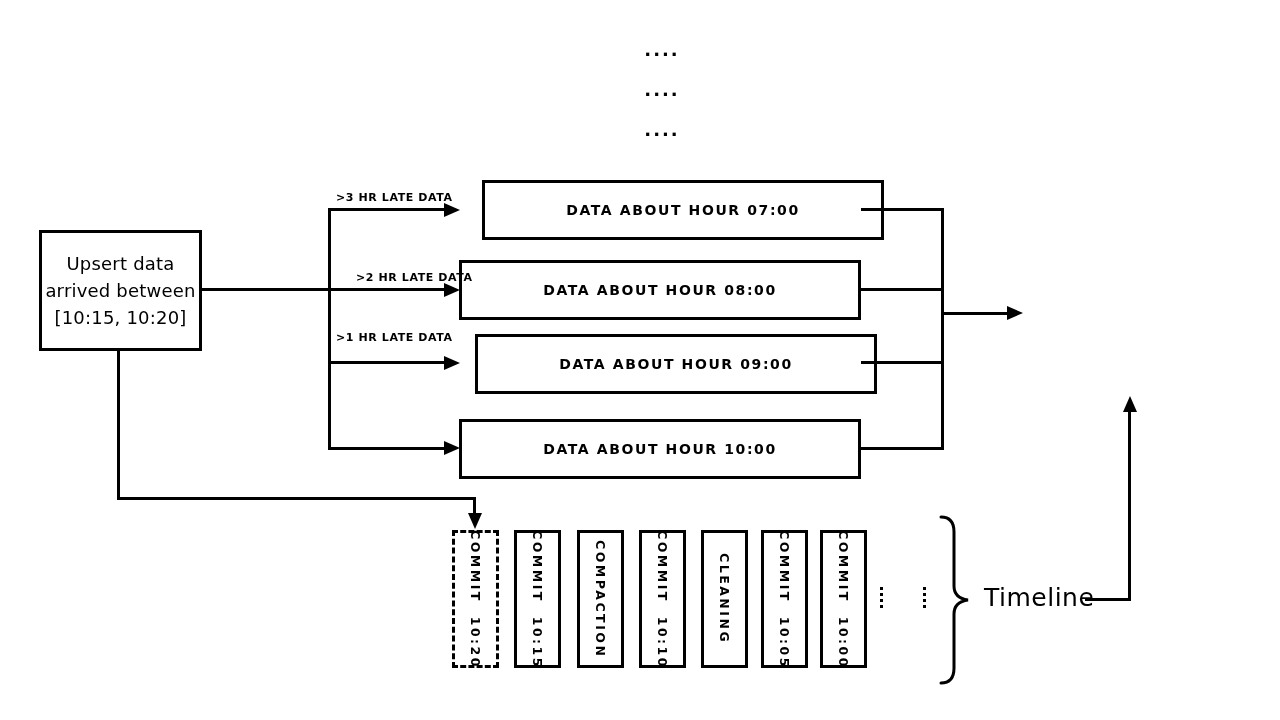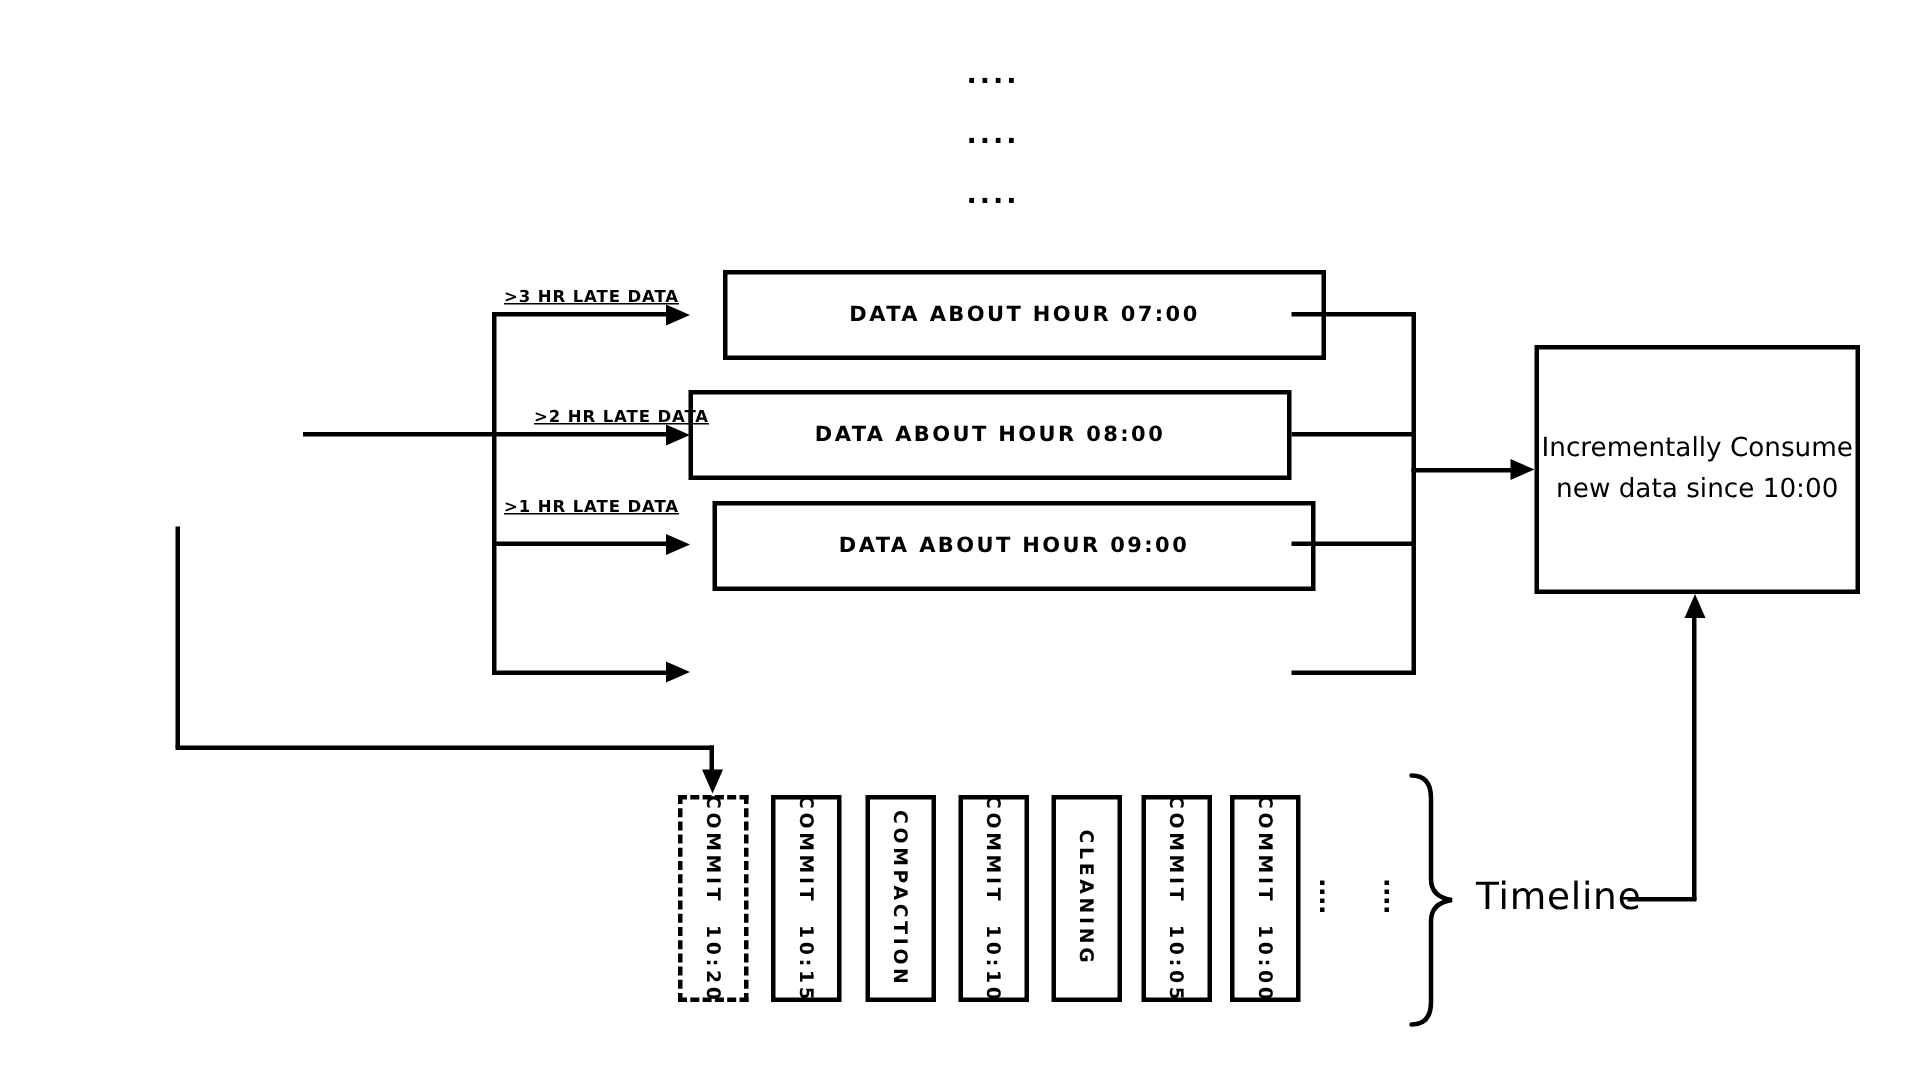--- a/index.html
+++ b/index.html
@@ -18,21 +18,21 @@
   .vline { width:3px; }
   .arr { position:absolute; width:0; height:0; }
   .arr.right { border-top:7px solid transparent; border-bottom:7px solid transparent; border-left:16px solid #000; }
   .arr.down  { border-left:7px solid transparent; border-right:7px solid transparent; border-top:16px solid #000; }
   .arr.up    { border-left:7px solid transparent; border-right:7px solid transparent; border-bottom:16px solid #000; }
 
   .src-box { left:39px; top:230px; width:163px; height:121px; font-size:18px; line-height:1.5; letter-spacing:0.2px; }
   .hour-box { left:459px; width:402px; height:60px; font-weight:bold; font-size:14px; letter-spacing:1.6px; }
   .consumer-box { left:1023px; top:230px; width:217px; height:166px; font-size:17.5px; line-height:1.55; }
 
-  .late-label { position:absolute; font-weight:bold; font-size:11px; letter-spacing:0.6px; white-space:nowrap;text-decoration:underline; }
+  .late-label { position:absolute; font-weight:bold; font-size:11px; letter-spacing:0.6px; white-space:nowrap; }
 
   .tl-box {
     position:absolute; top:530px; width:47px; height:138px;
     border:3px solid #000; box-sizing:border-box; background:#fff;
     display:flex; align-items:center; justify-content:center;
     writing-mode:vertical-rl; white-space:nowrap;
     font-weight:bold; font-size:12.5px; letter-spacing:2.5px; word-spacing:7px;
   }
   .tl-box.dashed { border-style:dashed; }
 
@@ -49,35 +49,39 @@
 <body>
 
 <div class="canvas">
 
   <div class="top-ellipsis">
     <div>....</div>
     <div>....</div>
     <div>....</div>
   </div>
 
+  <div class="box src-box">
+    <div>Upsert data</div>
+    <div>arrived between</div>
+    <div>[10:15, 10:20]</div>
+  </div>
 
   <div class="box hour-box" style="top:180px;margin-left:23px;">
     <div>DATA ABOUT HOUR 07:00</div>
   </div>
   <div class="box hour-box" style="top:260px;text-align:center;">
     <div>DATA ABOUT HOUR 08:00</div>
   </div>
   <div class="box hour-box" style="top:334px;margin-left:16px;">
     <div>DATA ABOUT HOUR 09:00</div>
   </div>
+  <div class="box hour-box" style="top:419px;">
+    <div>DATA ABOUT HOUR 10:00</div>
+  </div>
 
-  <div class="box consumer-box">
-    <div>Incrementally Consume</div>
-    <div>new data since 10:00</div>
-  </div>
 
   <div class="hline" style="left:202px; top:288px; width:128px;"></div>
   <div class="vline" style="left:328px; top:208px; height:242px;"></div>
 
   <div class="hline" style="left:330px; top:208px; width:115px;"></div>
   <div class="arr right" style="left:444px; top:202.5px;"></div>
   <div class="hline" style="left:330px; top:288px; width:115px;"></div>
   <div class="arr right" style="left:444px; top:282.5px;"></div>
   <div class="hline" style="left:330px; top:361px; width:115px;"></div>
   <div class="arr right" style="left:444px; top:355.5px;"></div>

